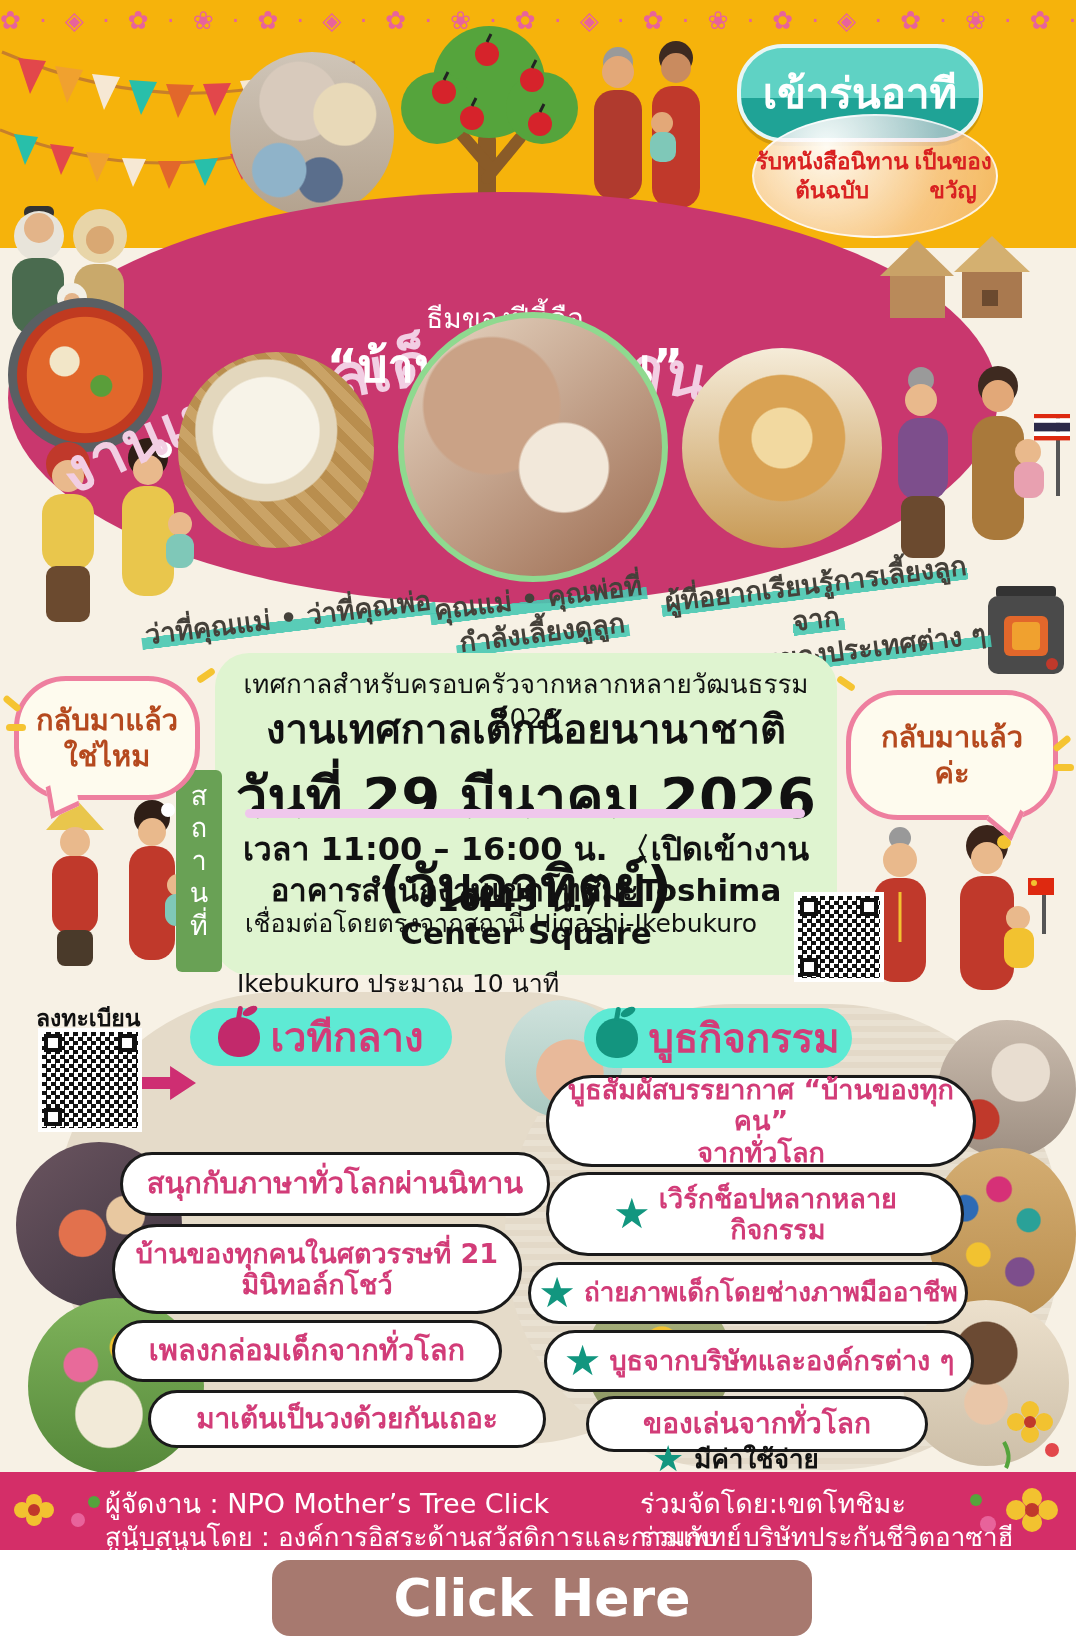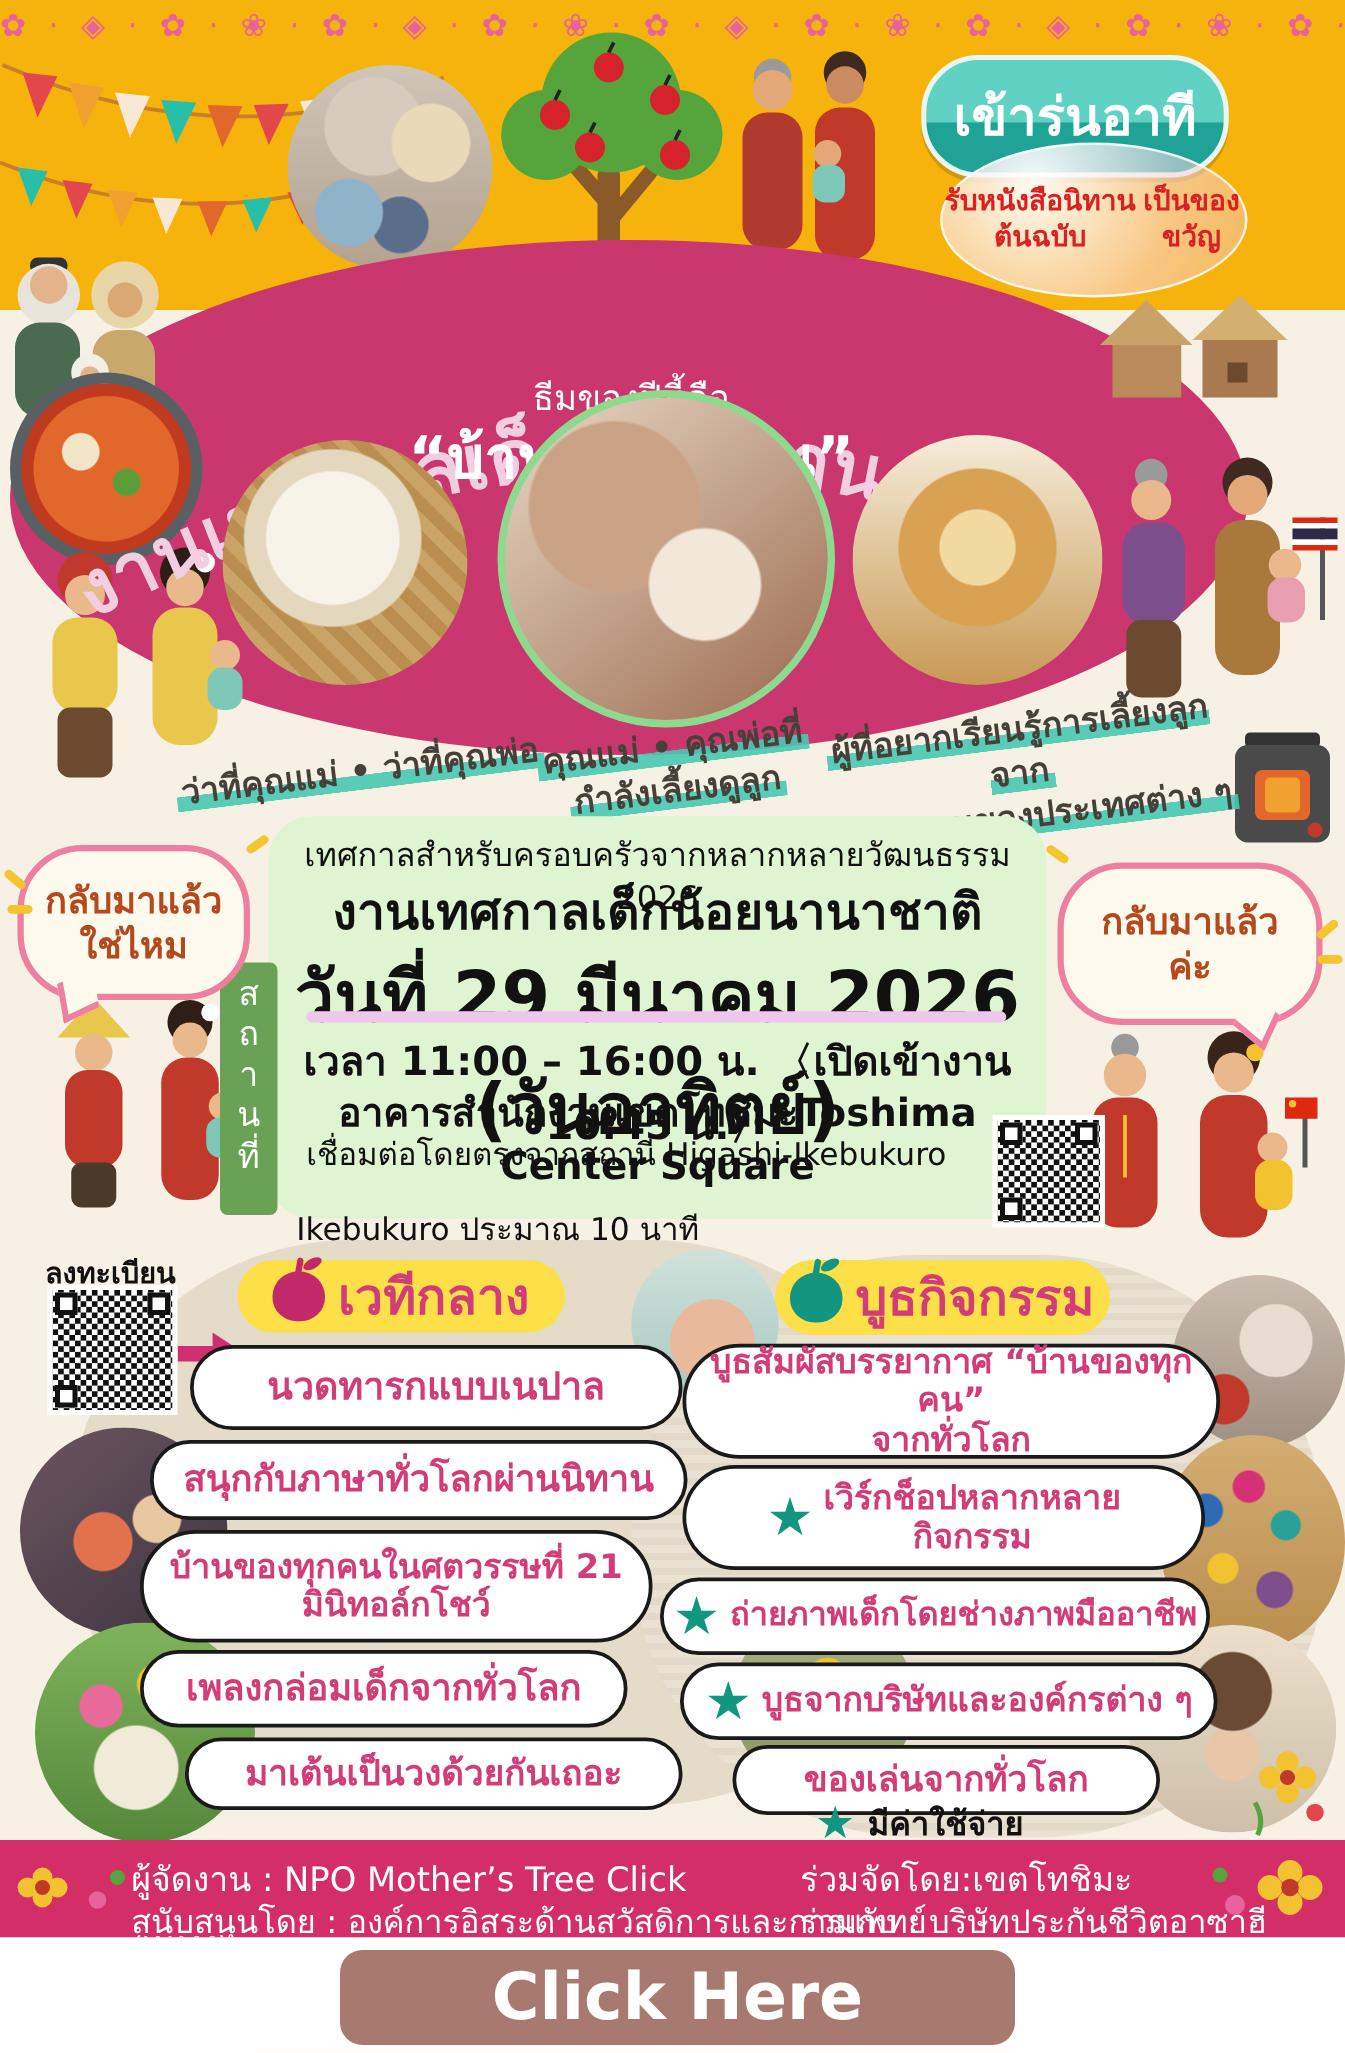--- a/index.html
+++ b/index.html
@@ -80,21 +80,21 @@
   .bubble.rgt::after{right:32px;bottom:-17px;transform:rotate(-65deg) skew(-15deg);}
   .spark{position:absolute;width:20px;height:7px;border-radius:4px;background:#F5C431;z-index:6;}
   
   .blob{position:absolute;background:#E5DBC9;z-index:1;}
   .blob.l{left:55px;top:992px;width:690px;height:452px;border-radius:230px;}
   .blob.r{left:505px;top:1004px;width:556px;height:466px;border-radius:230px;
           background:repeating-linear-gradient(0deg,#E9E1D2 0 6px,#E3D9C8 6px 12px);}
   .reg-label{left:36px;top:1000px;font-size:23px;font-weight:bold;color:#111;z-index:7;}
   .reg-arrow{left:142px;top:1066px;width:54px;height:34px;background:#CE2E72;z-index:7;
              clip-path:polygon(0 32%,52% 32%,52% 0,100% 50%,52% 100%,52% 68%,0 68%);}
-  .col-header{position:absolute;background:#fde047;border-radius:34px;z-index:7;display:flex;
+  .col-header{position:absolute;background:#5eead4;border-radius:34px;z-index:7;display:flex;
               align-items:center;justify-content:center;gap:10px;color:#D23C78;font-weight:bold;font-size:40px;}
   .apple{position:relative;width:42px;height:40px;border-radius:50% 50% 47% 47%;flex:0 0 auto;}
   .apple::before{content:"";position:absolute;top:-11px;left:19px;width:5px;height:14px;border-radius:3px;
                  background:inherit;transform:rotate(10deg);}
   .apple::after{content:"";position:absolute;top:-10px;left:24px;width:16px;height:8px;border-radius:50%;
                 background:inherit;transform:rotate(-28deg);}
   .apple.pink{background:#C2296B;} .apple.teal{background:#13957F;}
   .pill{position:absolute;background:#fff;border:3px solid #1a1a1a;border-radius:50px;z-index:7;
         display:flex;align-items:center;justify-content:center;gap:8px;text-align:center;
         color:#D23C78;font-weight:bold;white-space:pre-line;line-height:1.15;}
@@ -372,34 +372,33 @@
       <i></i>
       <i></i>
       <i></i>
     </div>
   <div class="abs reg-arrow"></div>
 
   <div class="col-header" style="left:190px;top:1008px;width:262px;height:58px;">
     <span class="apple pink"></span>
     <span>เวทีกลาง</span>
   </div>
-  <div class="col-header" style="left:620px;top:1008px;width:268px;height:60px;">
+  <div class="col-header" style="left:584px;top:1008px;width:268px;height:60px;">
     <span class="apple teal"></span>
     <span>บูธกิจกรรม</span>
   </div>
 
   <div class="photo babymassage"></div>
   <div class="photo boothpeople"></div>
   <div class="photo performers"></div>
   <div class="photo accessories"></div>
   <div class="photo balloons"></div>
   <div class="photo toytruck"></div>
   <div class="photo flowergirl"></div>
 
-  <div class="pill" style="left:152px;top:1076px;width:388px;height:62px;font-size:30px;">นวดทารกแบบเนปาล</div>
   <div class="pill" style="left:120px;top:1152px;width:424px;height:58px;font-size:29px;">สนุกกับภาษาทั่วโลกผ่านนิทาน</div>
   <div class="pill" style="left:112px;top:1224px;width:404px;height:84px;font-size:27px;">บ้านของทุกคนในศตวรรษที่ 21
 มินิทอล์กโชว์</div>
   <div class="pill" style="left:112px;top:1320px;width:384px;height:56px;font-size:29px;">เพลงกล่อมเด็กจากทั่วโลก</div>
   <div class="pill" style="left:148px;top:1390px;width:392px;height:52px;font-size:28px;">มาเต้นเป็นวงด้วยกันเถอะ</div>
 
   <div class="pill" style="left:546px;top:1075px;width:424px;height:86px;font-size:27px;">บูธสัมผัสบรรยากาศ “บ้านของทุกคน”
 จากทั่วโลก</div>
   <div class="pill" style="left:546px;top:1172px;width:412px;height:78px;font-size:27px;">
     <span class="star" style="font-size:42px;">★</span>

